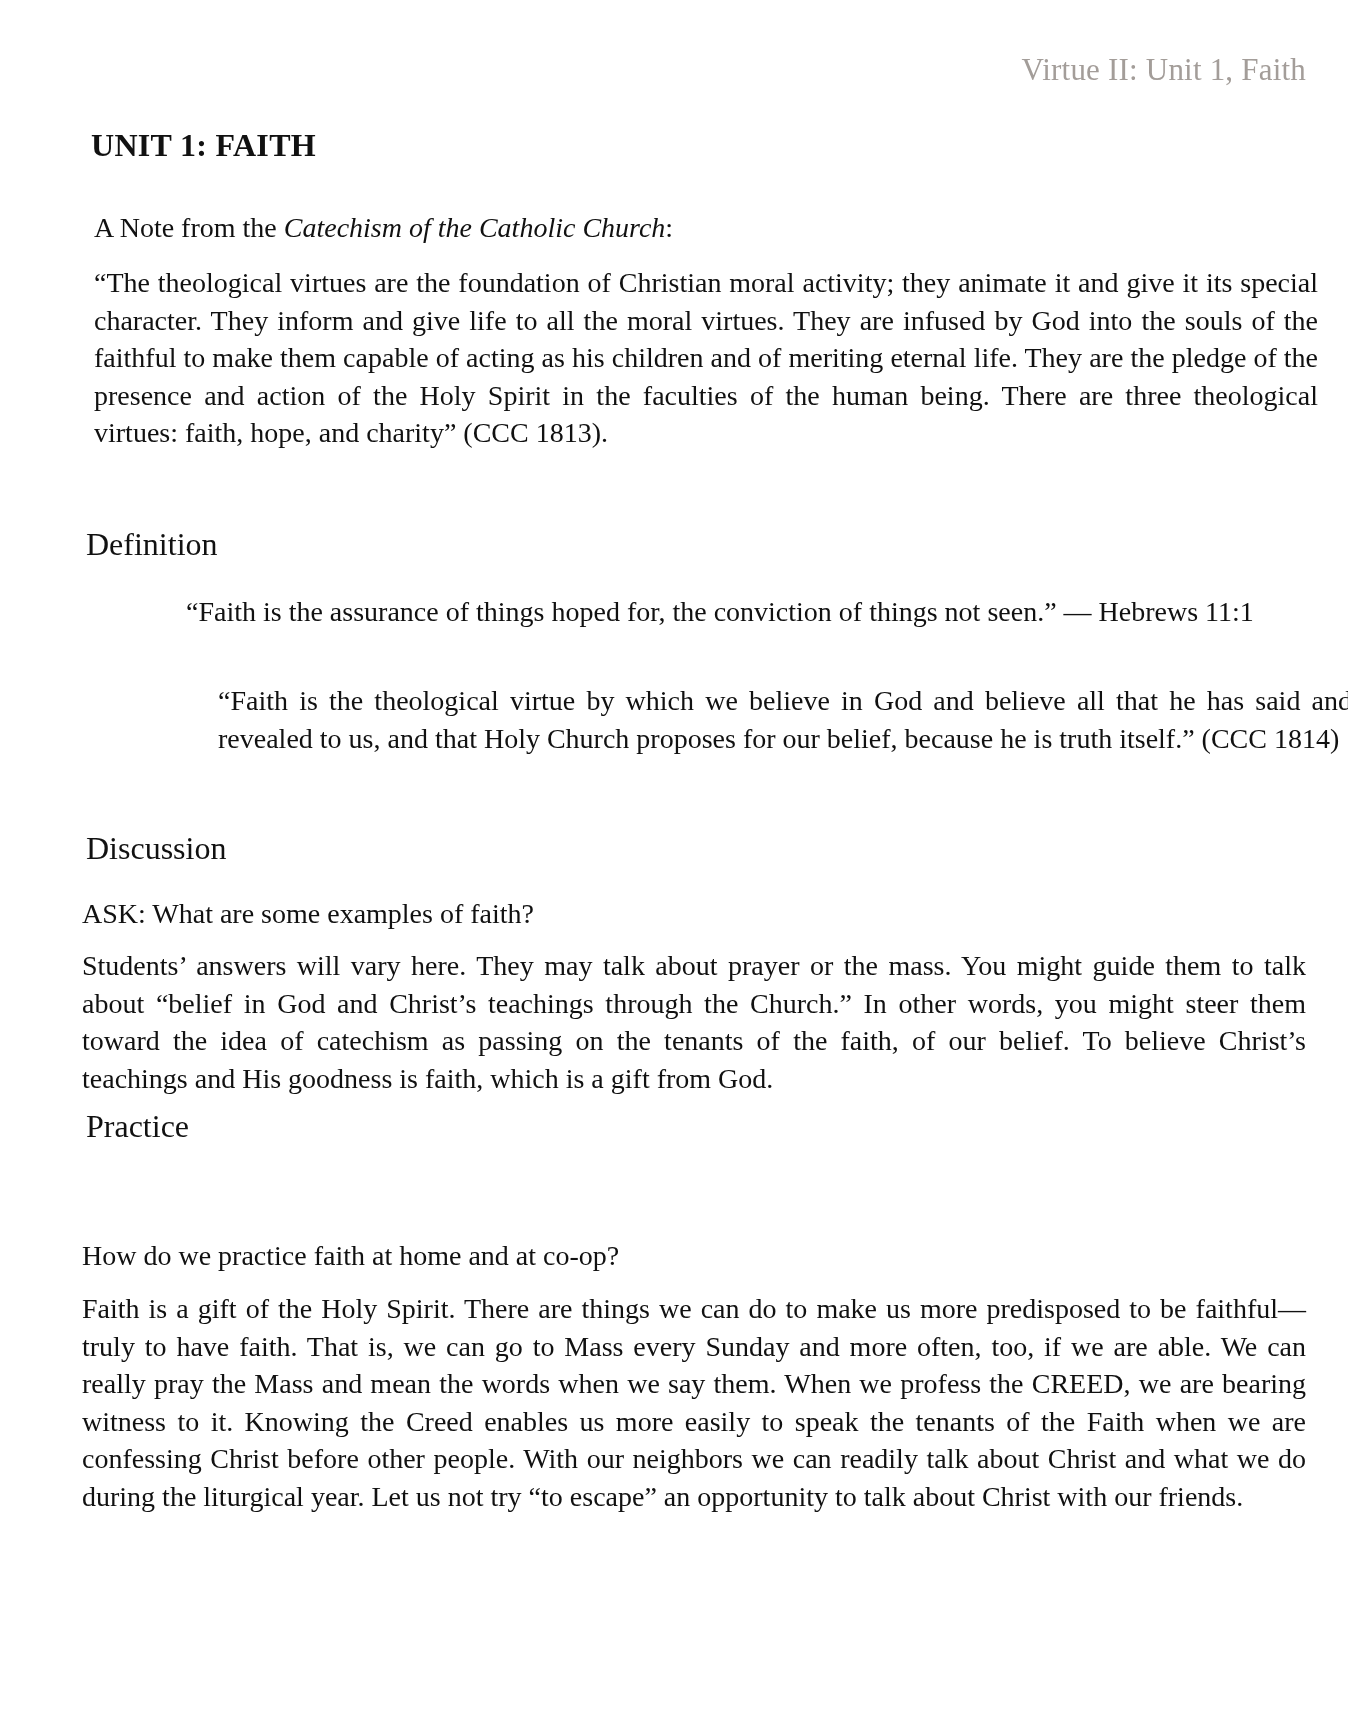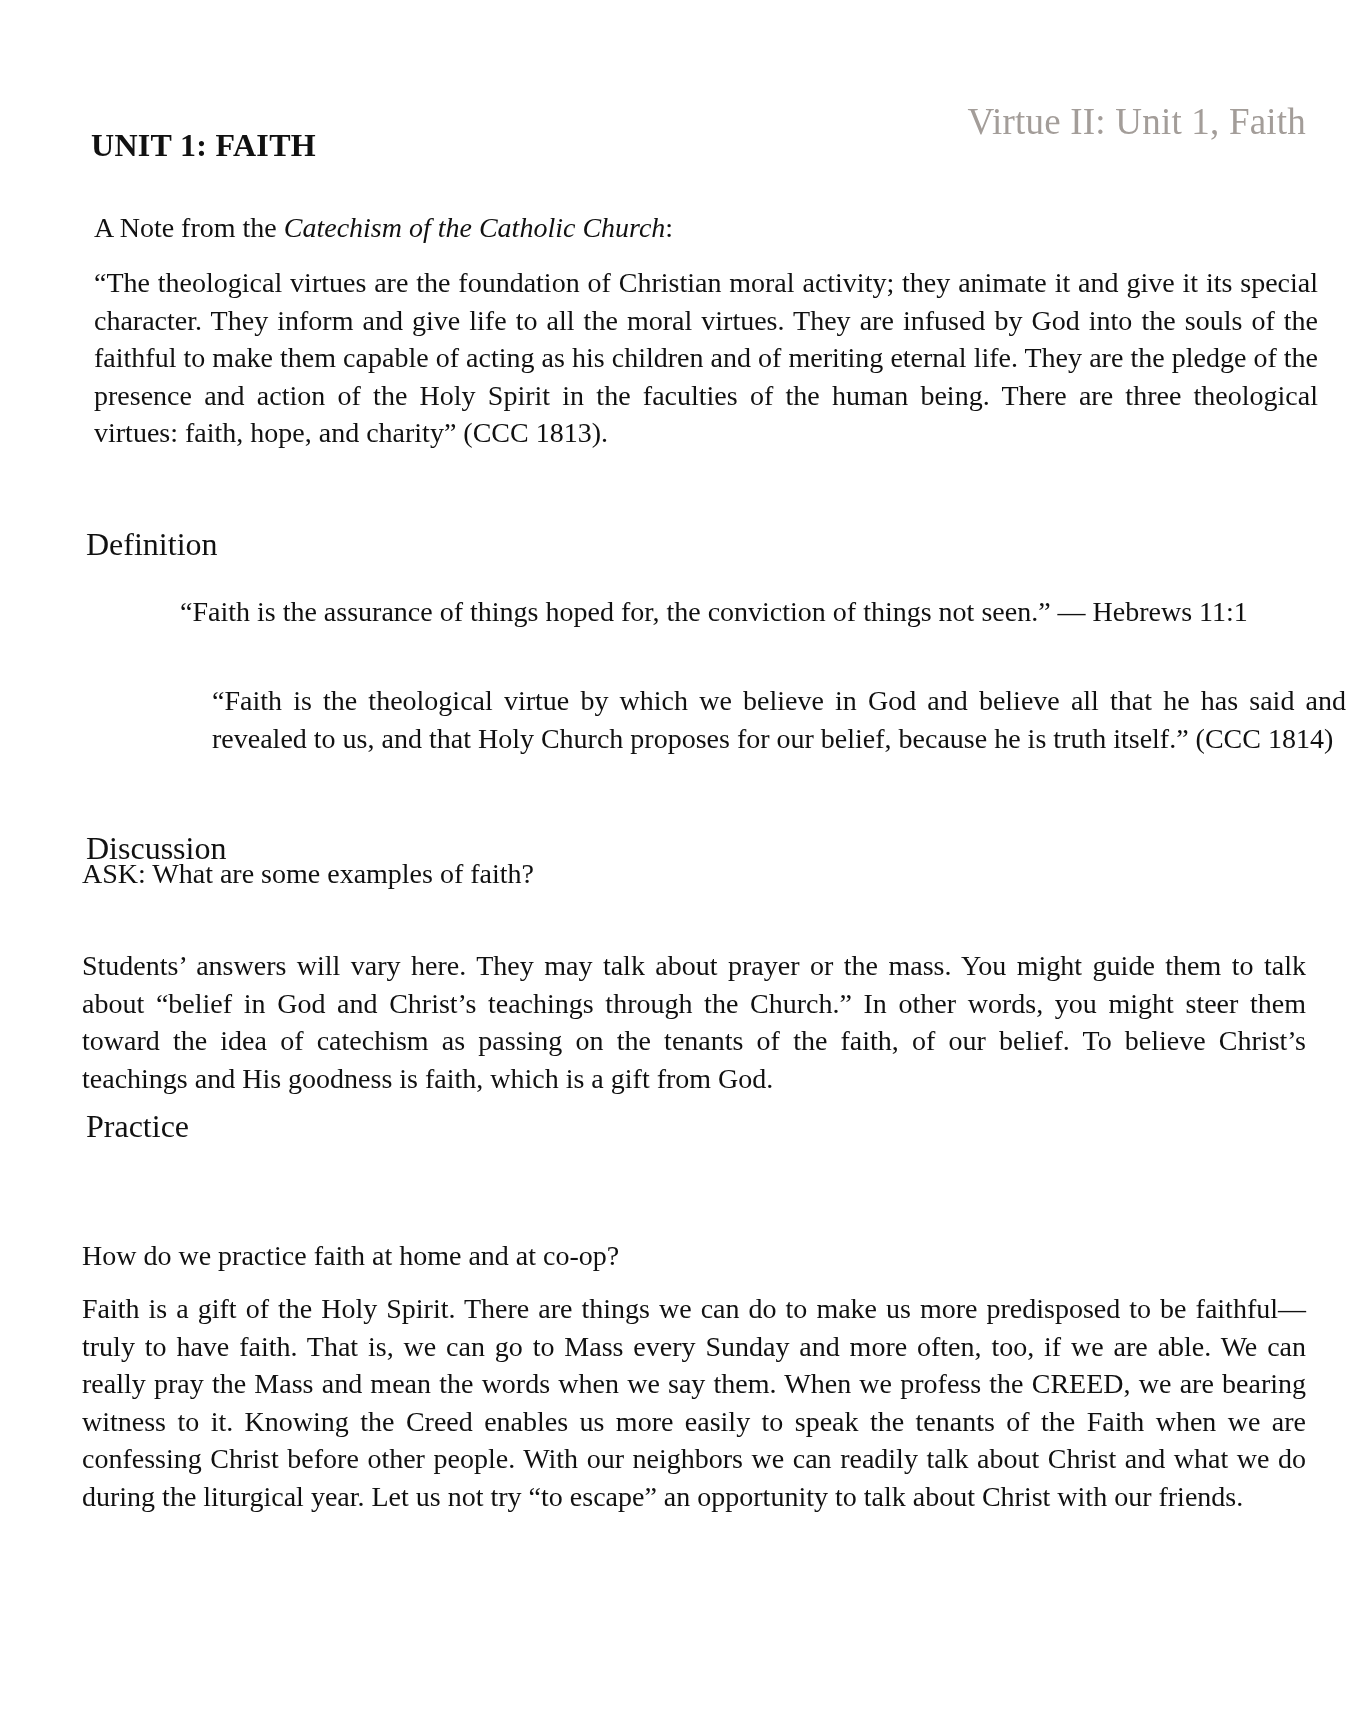--- a/index.html
+++ b/index.html
@@ -18,25 +18,24 @@
     .page {
       position: absolute;
       left: 82px;
       top: 0;
       width: 1224px;
     }
     .running-header {
       position: absolute;
       right: 0;
       top: 52px;
-      font-size: 37px;
+      font-size: 31px;
       color: #a39d99;
       letter-spacing: 0.2px;
       white-space: nowrap;
-      margin-top: 48px;
     }
     .unit-title {
       position: absolute;
       left: 0;
       top: 118px;
       margin: 9px;
       font-size: 32px;
       font-weight: bold;
       letter-spacing: 0.3px;
     }
@@ -68,33 +67,33 @@
       left: 0;
       margin: 4px;
       font-size: 32px;
       font-weight: normal;
     }
     #h-definition { top: 522px; }
     #h-discussion { top: 826px; }
     #h-practice { top: 1104px; }
     .def-block {
       position: absolute;
-      left: 98px;
+      left: 104px;
       width: 1134px;
     }
     #def-1 { top: 593px; }
     #def-2 { top: 682px; margin-left: 32px; }
     .plain-line {
       position: absolute;
       left: 0;
       margin: 0;
       font-size: 28px;
       white-space: nowrap;
     }
-    #ask-line { top: 858px; text-align: right; }
+    #ask-line { top: 898px; text-align: right; }
     #discussion-answer { position: absolute; left: 0; top: 947px; width: 1224px; }
     #practice-question { top: 1240px; }
     #practice-body { position: absolute; left: 0; top: 1290px; width: 1224px; }
   </style>
 </head>
 <body>
 
 <div class="page">
 
   <div class="running-header">Virtue II: Unit 1, Faith</div>

